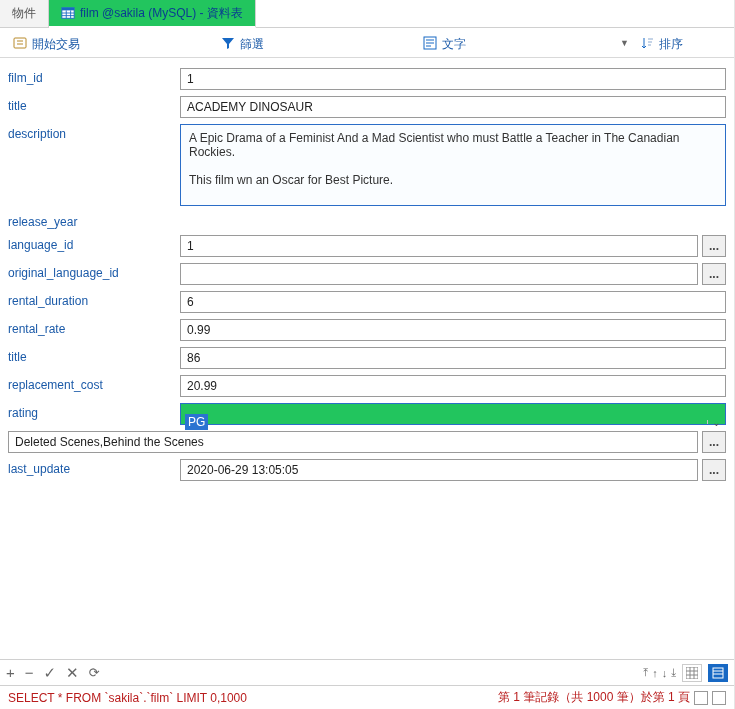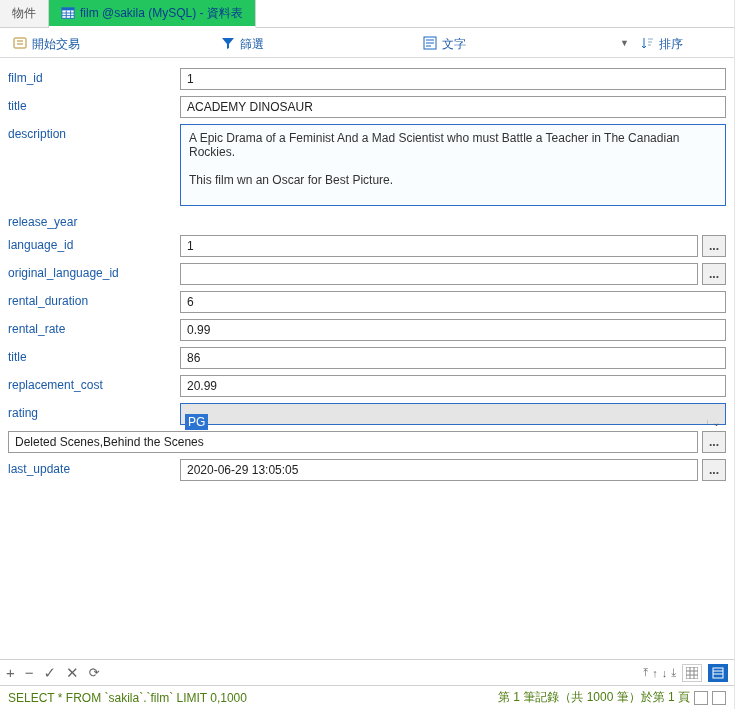--- a/index.html
+++ b/index.html
@@ -21,32 +21,32 @@
   .caret { font-size:9px; color:#666; margin-left:2px; }
 
   
   .form-area { flex:1; overflow:auto; padding:10px 8px 4px 8px; }
   .row { display:flex; align-items:flex-start; margin-bottom:6px; }
   .lbl { width:172px; color:#1b5aa8; padding-top:3px; }
   .ctl { flex:1; display:flex; align-items:stretch; gap:4px; }
   .txt { flex:1; height:22px; border:1px solid #9a9a9a; padding:2px 6px; font:inherit; color:#222; background:#fff; }
   .ta { flex:1; border:1px solid #2b6dc7; background:#fafdff; padding:6px 8px; font:inherit; color:#333; resize:none; height:82px; overflow-y:scroll; }
   .ellips { width:24px; height:22px; border:1px solid #9a9a9a; background:#f0f0f0; display:flex; align-items:center; justify-content:center; cursor:pointer; font-weight:bold; color:#444; }
-  .select { flex:1; height:22px; border:1px solid #2b6dc7; display:flex; align-items:center; justify-content:space-between; padding:16px 0 0 4px; background:#e5e5e5; }
+  .select { flex:1; height:22px; border:1px solid #2b6dc7; display:flex; align-items:center; justify-content:space-between; padding:16px 0 0 4px; background:#22c55e; }
   .select .sel-val { background:#2b74d1; color:#fff; padding:1px 3px; display:inline-block; }
   .select .dd { width:18px; text-align:center; color:#555; font-size:10px; border-left:1px solid #c3c3c3; height:100%; display:flex; align-items:center; justify-content:center; }
 
   
   .bottombar { display:flex; align-items:center; justify-content:space-between; border-top:1px solid #d0d0d0; height:26px; padding:0 6px; }
   .bb-left { display:flex; align-items:center; gap:10px; color:#666; font-size:15px; }
   .bb-left .bbtn { cursor:pointer; }
   .bb-right { display:flex; align-items:center; gap:6px; }
   .viewbtn { width:20px; height:18px; border:1px solid #ccc; display:flex; align-items:center; justify-content:center; cursor:pointer; }
   .viewbtn.active { background:#1768c4; border-color:#1768c4; color:#fff; }
-  .statusbar { display:flex; align-items:center; justify-content:space-between; border-top:1px solid #d0d0d0; height:24px; padding:0 8px; font-size:12px; color:#4d7c0f;text-align:right; }
+  .statusbar { display:flex; align-items:center; justify-content:space-between; border-top:1px solid #d0d0d0; height:24px; padding:0 8px; font-size:12px; color:#b91c1c;text-align:right; }
   .statusbar .sright { display:flex; align-items:center; gap:4px; }
   .nav { display:flex; align-items:center; gap:4px; font-size:11px; color:#666; }
   .nav span { cursor:pointer; }
   .sq { width:14px; height:14px; border:1px solid #999; display:inline-block; cursor:pointer; }
 
   svg { display:block; }
 </style>
 </head>
 <body>
 

